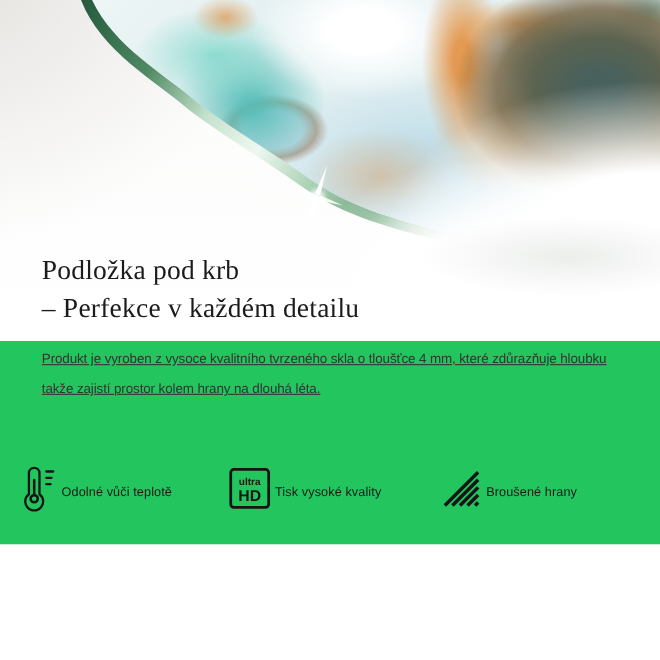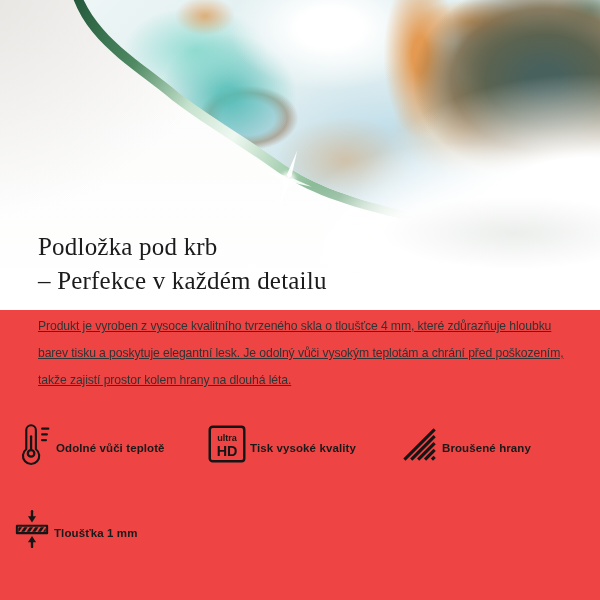--- a/index.html
+++ b/index.html
@@ -1,16 +1,16 @@
 <!DOCTYPE html>
 <html><head>
 <meta charset="utf-8">
 <style>
   html,body{margin:0;padding:0;background:#ffffff;}
-  .page{position:relative;width:600px;height:600px;background:#ef4444;overflow:hidden;
+  .page{position:relative;width:600px;height:495px;background:#22c55e;overflow:hidden;
         font-family:"Liberation Sans", sans-serif;}
 
   
   .hero{position:absolute;left:0;top:0;width:600px;height:310px;overflow:hidden;
         background:
           radial-gradient(430px 380px at -8% -12%, #e7e5e2 10%, rgba(231,229,226,0) 68%),
           linear-gradient(180deg,#fbfbfa 0%,#ffffff 100%);}
   .rim{position:absolute;inset:0;
        clip-path: path("M 605 243 C 535 246 462 233 398 218 C 334 203 300 188 272 168 C 238 144 198 120 172 100 C 140 72 86 44 71 -8 L 71 -70 L 640 -70 L 640 243 Z");
        background:linear-gradient(118deg,#17402a 4%,#2c6343 12%,#4f8a63 22%,#c6e2cd 32%,#eef8f1 40%,#a6cfb0 49%,#74a983 58%,#cfe7d5 70%,#eef7f0 82%,#ffffff 95%);
@@ -51,21 +51,21 @@
   .desc{position:absolute;left:38px;top:313px;margin:0;
         font-size:12.2px;line-height:27px;color:#333333;letter-spacing:-0.1px;text-decoration:underline;}
   .desc span{display:block;white-space:nowrap;}
 
   
   .features{position:absolute;left:10px;top:401px;width:582px;
             display:grid;grid-template-columns:repeat(3,1fr);grid-auto-rows:85px;}
   .feature{display:flex;align-items:center;}
   .ficon{height:48px;display:flex;align-items:center;justify-content:center;}
   .ficon svg{stroke:#151515;fill:none;stroke-width:2.2;stroke-linecap:round;stroke-linejoin:round;}
-  .flabel{margin-top:8px;font-size:11.5px;color:#191919;letter-spacing:0.1px;font-weight:bold;}
+  .flabel{margin-top:8px;font-size:11.5px;color:#191919;letter-spacing:0.1px;}
   .hd-top{font-family:"Liberation Sans",sans-serif;font-size:9.5px;font-weight:700;fill:#151515;stroke:none;}
   .hd-bot{font-family:"Liberation Sans",sans-serif;font-size:15px;font-weight:700;fill:#151515;stroke:none;}
 </style>
 </head>
 <body>
 
 <div class="page">
 
   <div class="hero">
     <div class="rim"></div>
@@ -88,21 +88,20 @@
   </div>
 
   <div class="content">
     <h1 class="title">
       <span>Podložka pod krb</span>
       <span>– Perfekce v každém detailu</span>
     </h1>
 
     <p class="desc">
       <span>Produkt je vyroben z vysoce kvalitního tvrzeného skla o tloušťce 4 mm, které zdůrazňuje hloubku</span>
-      <span>barev tisku a poskytuje elegantní lesk. Je odolný vůči vysokým teplotám a chrání před poškozením,</span>
       <span>takže zajistí prostor kolem hrany na dlouhá léta.</span>
     </p>
 
     <div class="features">
 
       <div class="feature">
         <div class="ficon">
           <svg width="46" height="46" viewBox="0 0 48 48">
             <path d="M27 29.5 a8.5 8.5 0 1 1 -10 0 L17 9.5 a5 5 0 0 1 10 0 Z"></path>
             <line x1="22" y1="16" x2="22" y2="29" stroke-width="2.4"></line>

